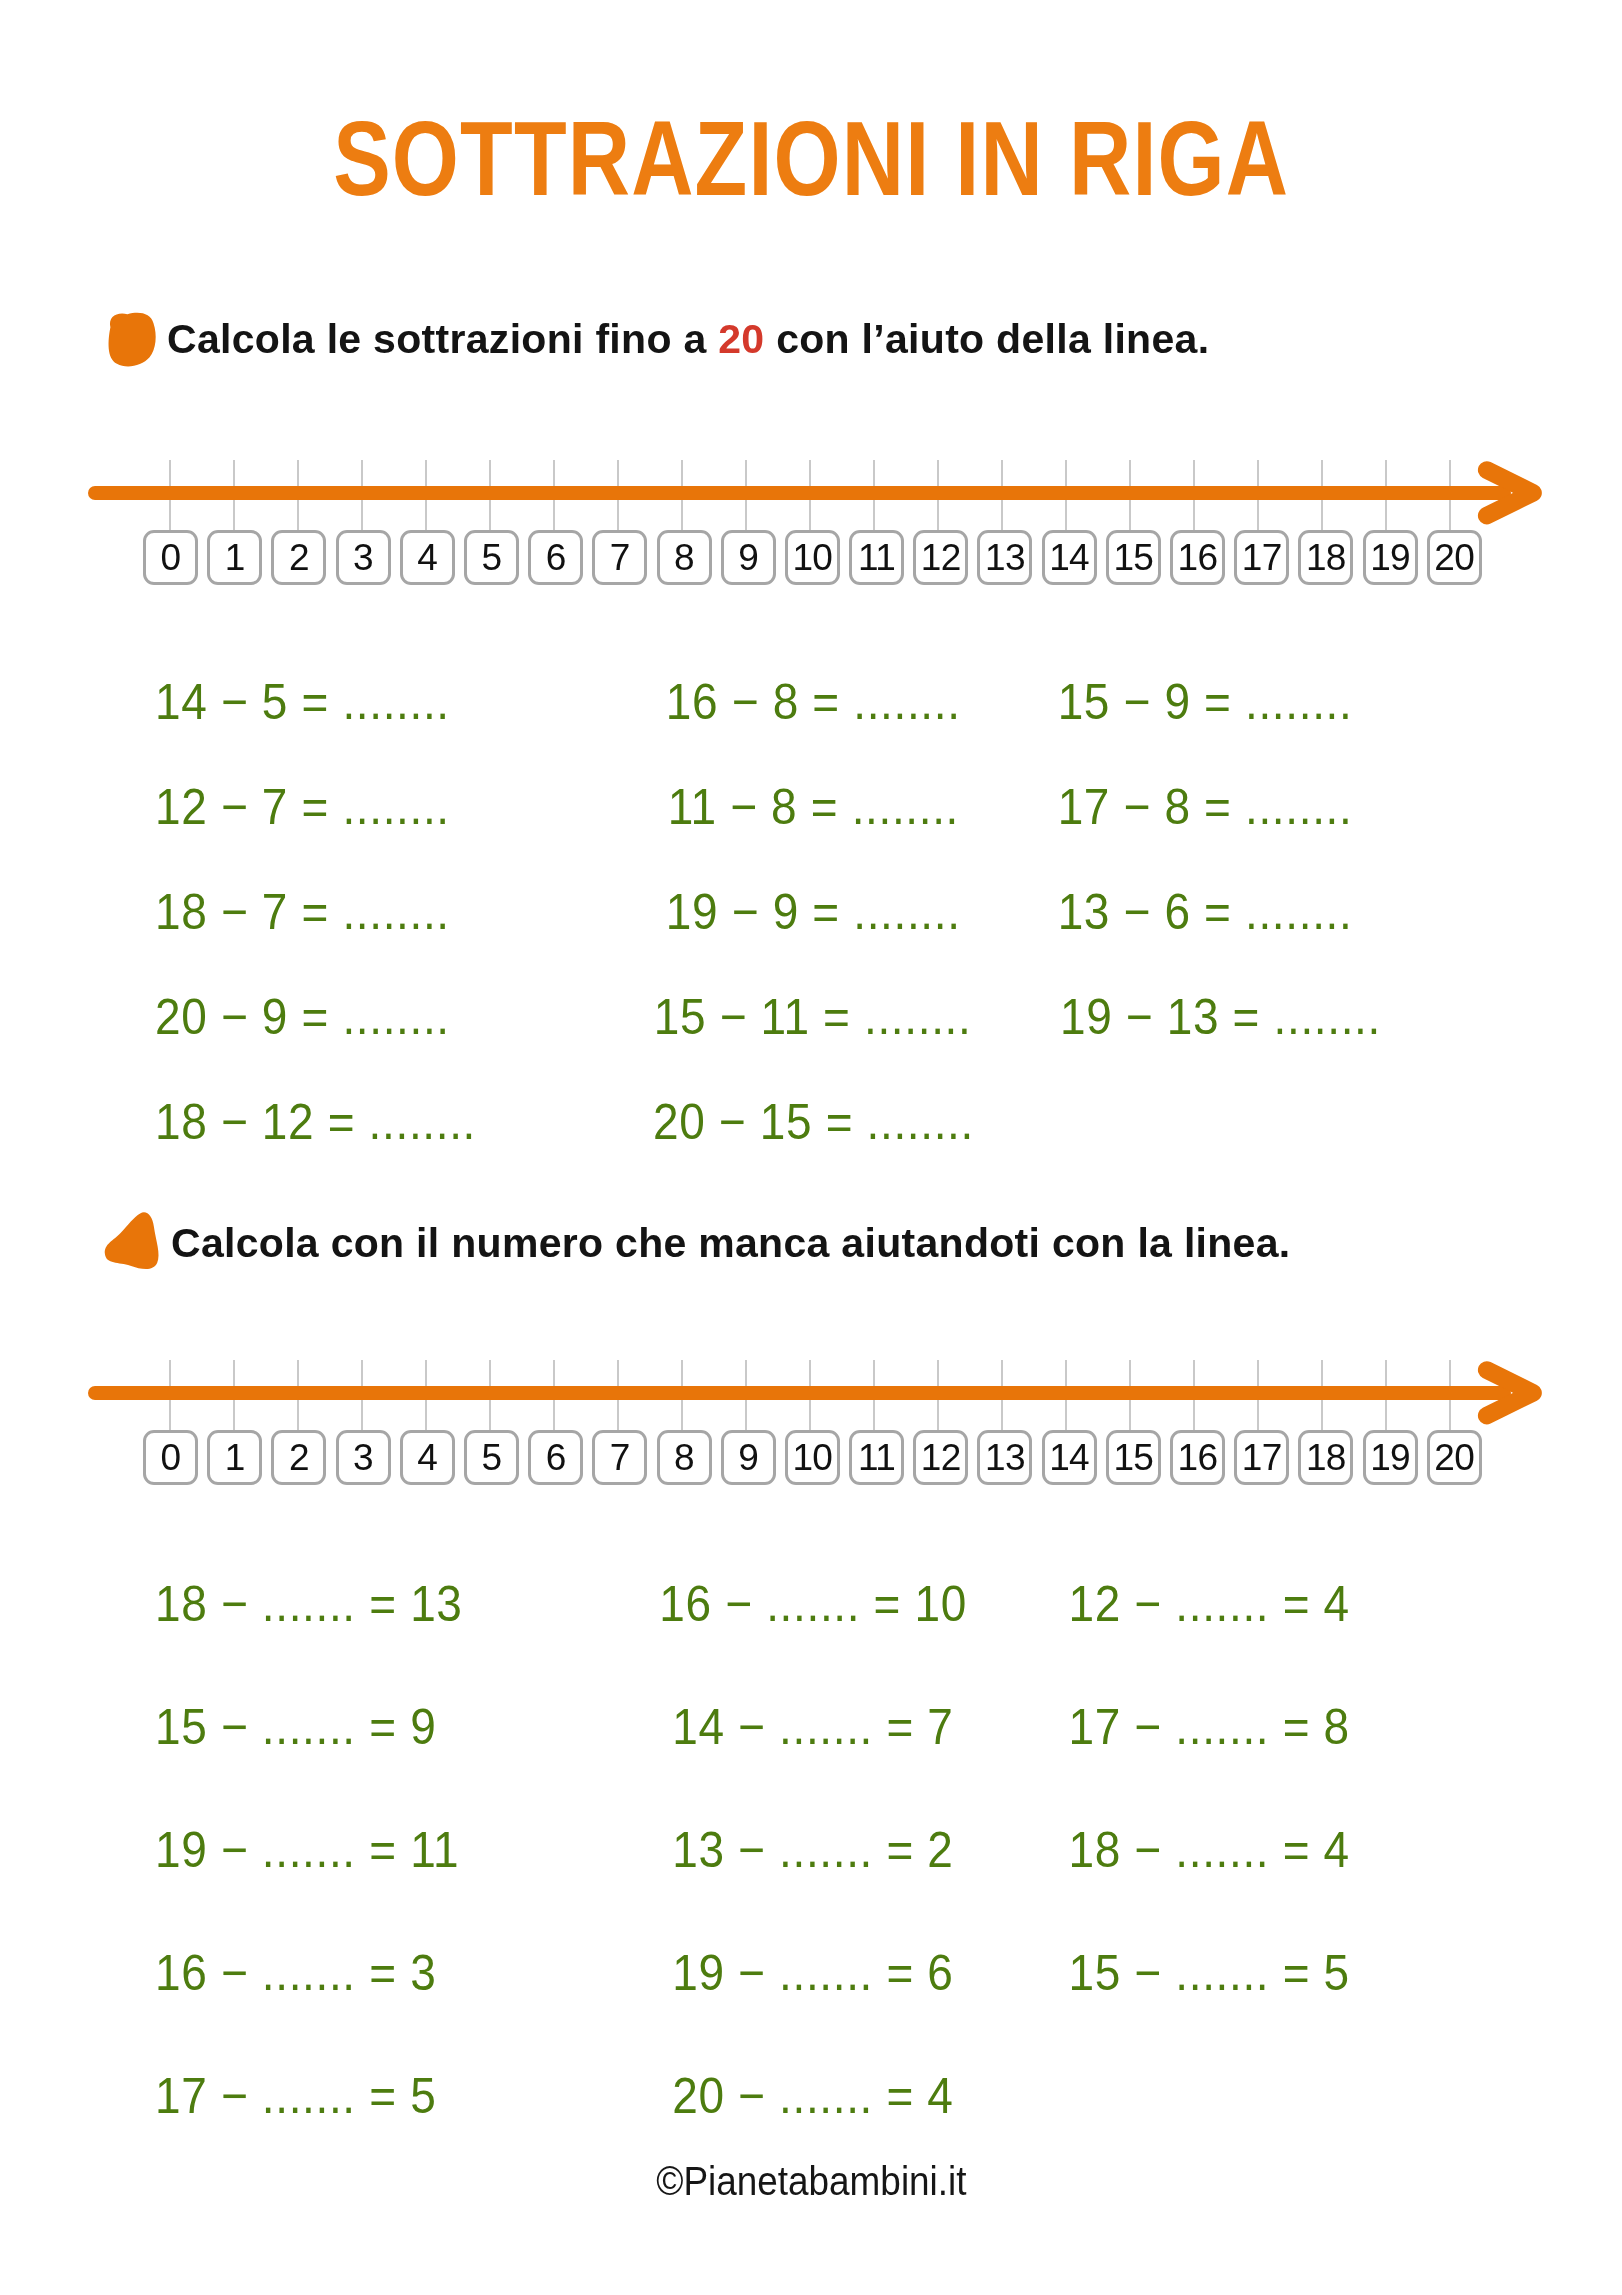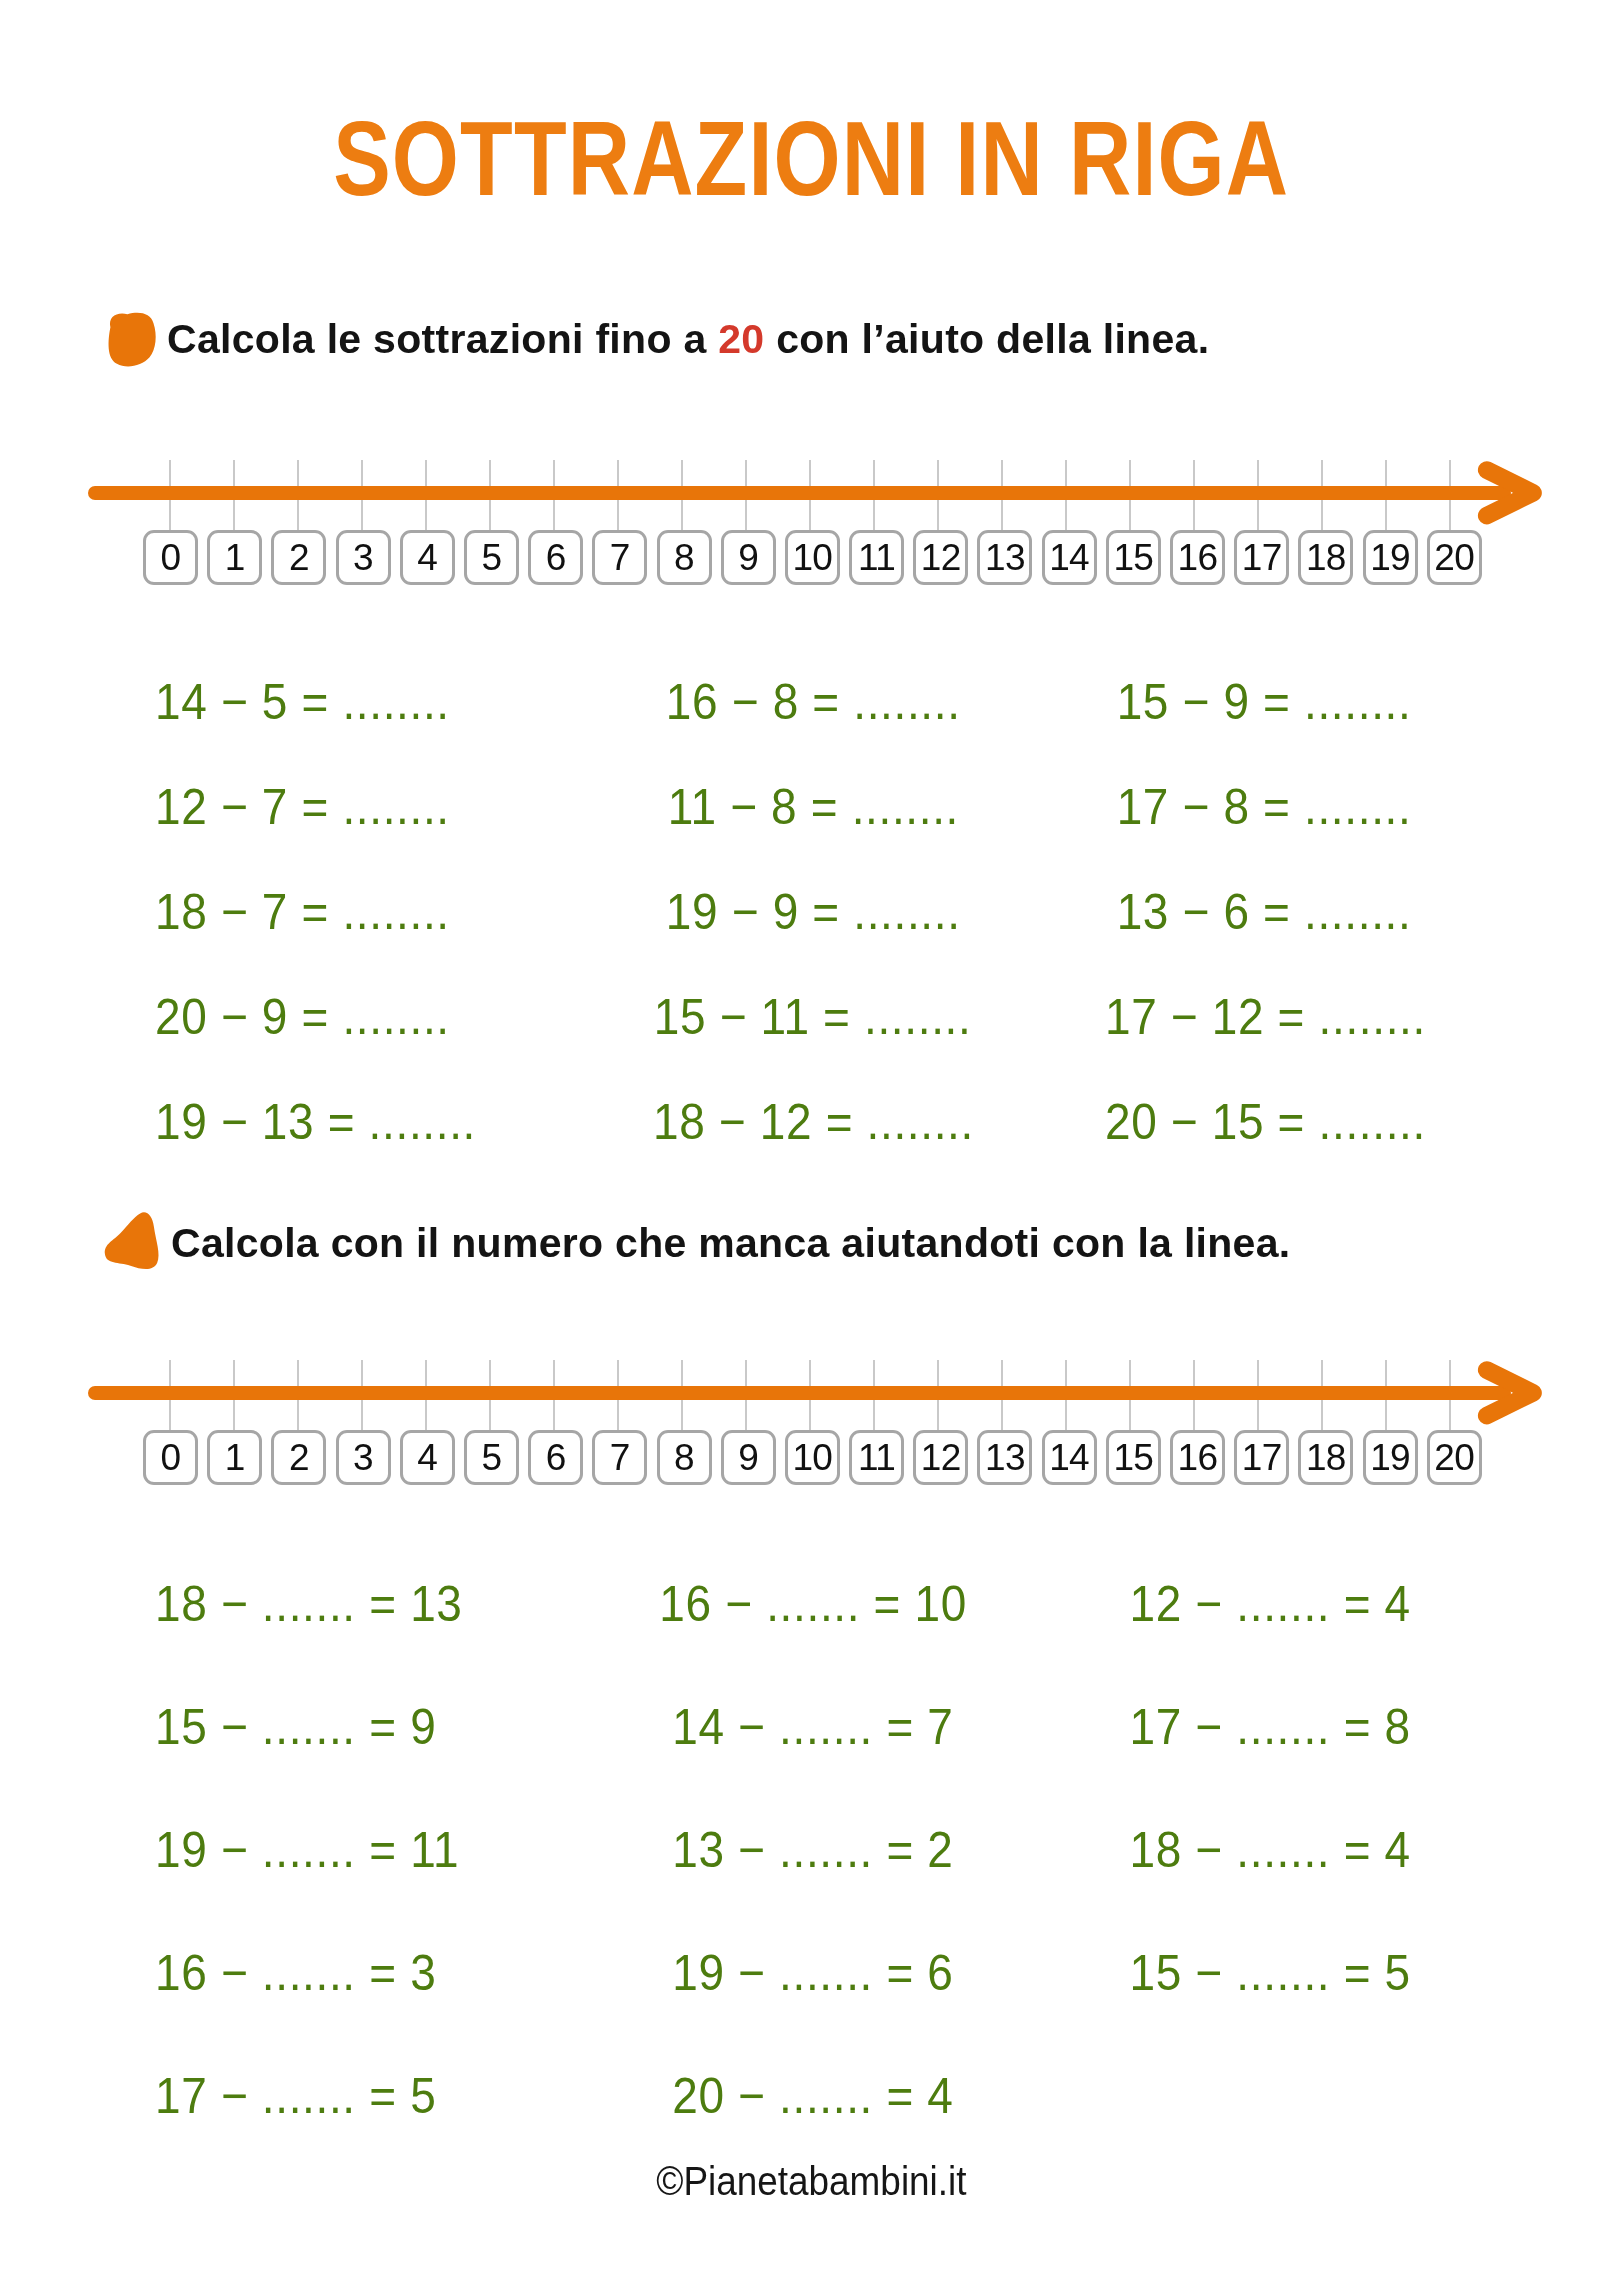--- a/index.html
+++ b/index.html
@@ -82,21 +82,21 @@
   .ex-item {
     display: flex; align-items: center;
     font-size: 50px; color: #4d7c0f;
     letter-spacing: 0.7px; white-space: nowrap;
   }
   .ex-item span { display: inline-block; transform: scaleX(0.92); }
   .ex-item:nth-child(3n+1) { justify-content: flex-start; }
   .ex-item:nth-child(3n+1) span { transform-origin: left center; }
   .ex-item:nth-child(3n+2) { justify-content: center; }
   .ex-item:nth-child(3n+2) span { transform-origin: center; }
-  .ex-item:nth-child(3n)   { justify-content: center; }
+  .ex-item:nth-child(3n)   { justify-content: flex-start; }
   .ex-item:nth-child(3n) span { transform-origin: right center; }
 
   
   .footer {
     position: absolute; top: 2158px; left: 0; width: 100%;
     display: flex; justify-content: center;
   }
   .footer span {
     font-size: 41px; color: #161616; white-space: nowrap;
     transform: scaleX(0.9); transform-origin: center;
@@ -244,23 +244,20 @@
       <div class="ex-item">
       <span>13 − 6 = ........</span>
     </div>
       <div class="ex-item">
       <span>20 − 9 = ........</span>
     </div>
       <div class="ex-item">
       <span>15 − 11 = ........</span>
     </div>
       <div class="ex-item">
-      <span>17 − 12 = ........</span>
-    </div>
-      <div class="ex-item">
       <span>19 − 13 = ........</span>
     </div>
       <div class="ex-item">
       <span>18 − 12 = ........</span>
     </div>
       <div class="ex-item">
       <span>20 − 15 = ........</span>
     </div>
     </div>
 

